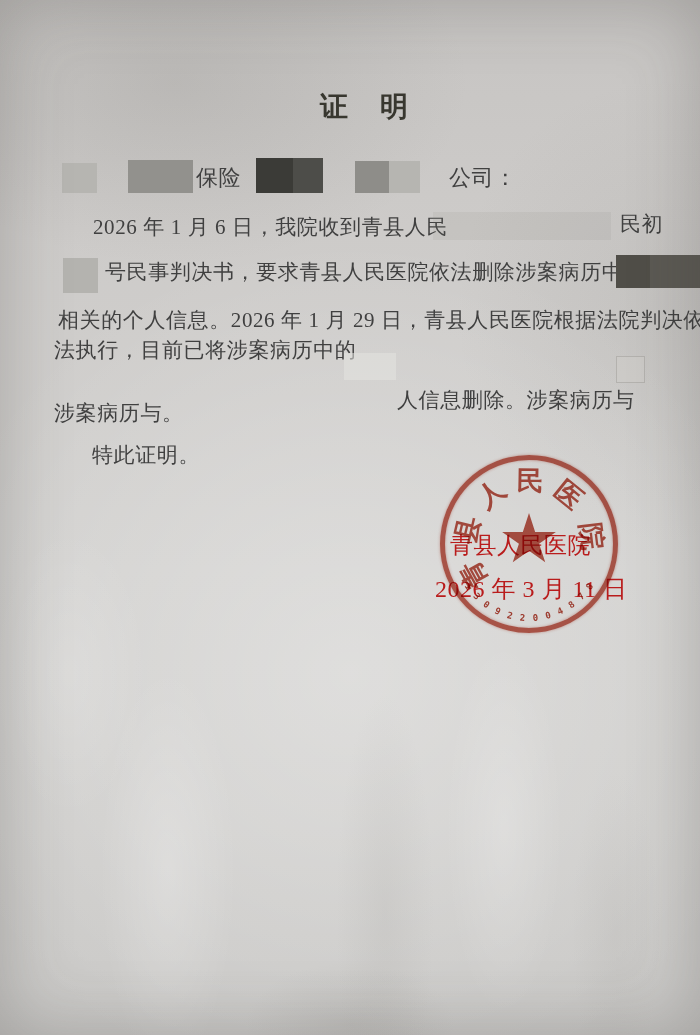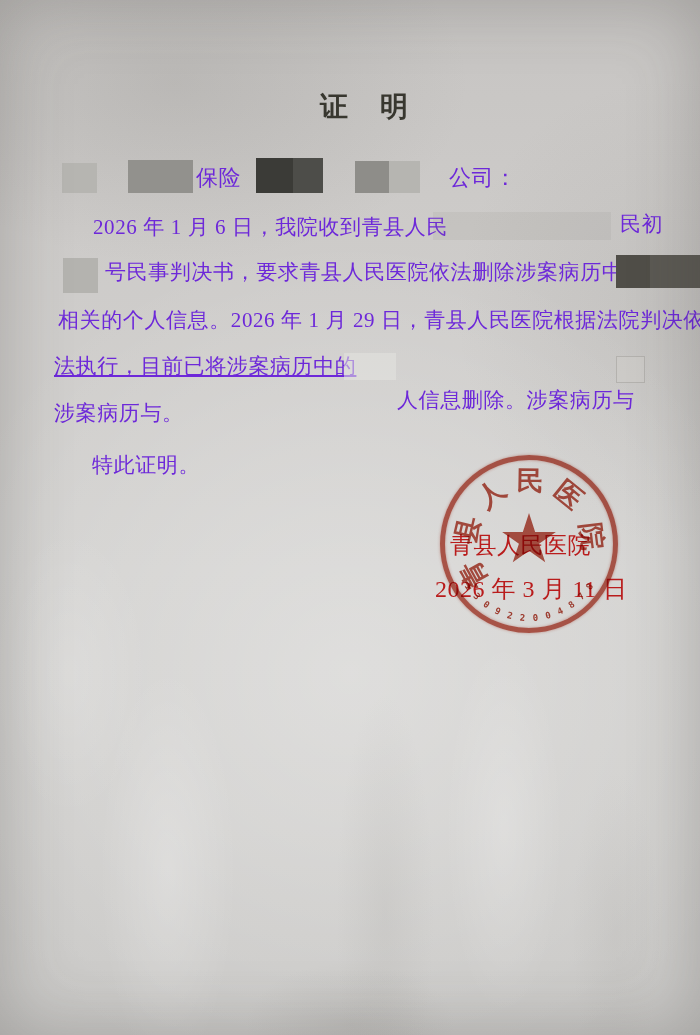--- a/index.html
+++ b/index.html
@@ -21,21 +21,21 @@
     background:
       radial-gradient(ellipse 14% 28% at 24% 84%, rgba(255,255,255,0.22), transparent 70%),
       radial-gradient(ellipse 10% 30% at 55% 88%, rgba(168,166,162,0.18), transparent 70%),
       radial-gradient(ellipse 12% 26% at 72% 80%, rgba(255,255,255,0.20), transparent 70%),
       radial-gradient(ellipse 9% 22% at 88% 90%, rgba(168,166,162,0.16), transparent 70%),
       radial-gradient(ellipse 16% 20% at 10% 65%, rgba(255,255,255,0.15), transparent 70%),
       radial-gradient(ellipse 20% 8% at 50% 99%, rgba(150,148,144,0.20), transparent 75%);
   }
   .vignette{position:absolute;inset:0;box-shadow:inset 0 0 70px rgba(60,58,55,0.28);pointer-events:none;}
   .abs{position:absolute;}
-  .doc-text{color:#6d28d9;font-size:21px;letter-spacing:0.6px;white-space:pre;}
+  .doc-text{color:#404040;font-size:21px;letter-spacing:0.6px;white-space:pre;}
   .title{font-size:28px;color:#38372f;letter-spacing:6px;white-space:pre;font-weight:600;}
   .redact{position:absolute;}
   .seal{position:absolute;left:440px;top:455px;width:178px;height:178px;mix-blend-mode:multiply;}
   .seal-ring{
     position:absolute;inset:0;border:5px solid rgba(183,62,45,0.82);border-radius:50%;
     box-shadow:0 0 3px rgba(183,62,45,0.45), inset 0 0 3px rgba(183,62,45,0.45);
   }
   .seal-rot{position:absolute;inset:0;transform:rotate(-7deg);}
   .seal-char{
     position:absolute;left:50%;top:50%;width:30px;height:30px;margin:-15px 0 0 -15px;
@@ -75,28 +75,28 @@
 <div class="abs doc-text" style="left:93px;top:213px;">2026 年 1 月 6 日，我院收到青县人民</div>
 <div class="redact" style="left:433px;top:212px;width:178px;height:28px;background:rgba(125,124,119,0.10);"></div>
 <div class="abs doc-text" style="left:620px;top:210px;text-align:center;">民初</div>
 
 <div class="redact" style="left:63px;top:258px;width:35px;height:35px;background:#b4b3af;"></div>
 <div class="abs doc-text" style="left:105px;top:258px;">号民事判决书，要求青县人民医院依法删除涉案病历中与田</div>
 <div class="redact" style="left:616px;top:255px;width:84px;height:33px;background:linear-gradient(90deg,#504e48 0 40%,#5b5953 40%);"></div>
 
 <div class="abs doc-text" style="left:58px;top:306px;">相关的个人信息。2026 年 1 月 29 日，青县人民医院根据法院判决依</div>
 
-<div class="abs doc-text" style="left:54px;top:352px;text-decoration:underline;">法执行，目前已将涉案病历中的</div>
+<div class="abs doc-text" style="left:54px;top:336px;">法执行，目前已将涉案病历中的</div>
 <div class="redact" style="left:344px;top:353px;width:52px;height:27px;background:rgba(228,227,224,0.55);"></div>
 <div class="abs doc-text" style="left:397px;top:352px;margin-top:34px;">人信息删除。涉案病历与</div>
 <div class="redact" style="left:616px;top:356px;width:27px;height:25px;background:rgba(205,204,200,0.55);border:1px solid rgba(150,149,145,0.45);"></div>
 
 <div class="abs doc-text" style="left:54px;top:399px;">涉案病历与。</div>
 
-<div class="abs doc-text" style="left:92px;top:451px;font-family:Liberation Serif, serif;">特此证明。</div>
+<div class="abs doc-text" style="left:92px;top:441px;font-family:Liberation Serif, serif;">特此证明。</div>
 
 <div class="abs sig" style="left:450px;top:530px;">青县人民医院</div>
 <div class="abs sig" style="left:435px;top:573px;font-size:24px;">2026 年 3 月 11 日</div>
 
 <div class="seal">
   <div class="seal-ring"></div>
   <div class="seal-rot">
     <span class="seal-char" style="transform:rotate(-112deg) translateY(-63px);">青</span>
     <span class="seal-char" style="transform:rotate(-70deg) translateY(-63px);">县</span>
     <span class="seal-char" style="transform:rotate(-30deg) translateY(-63px);">人</span>

